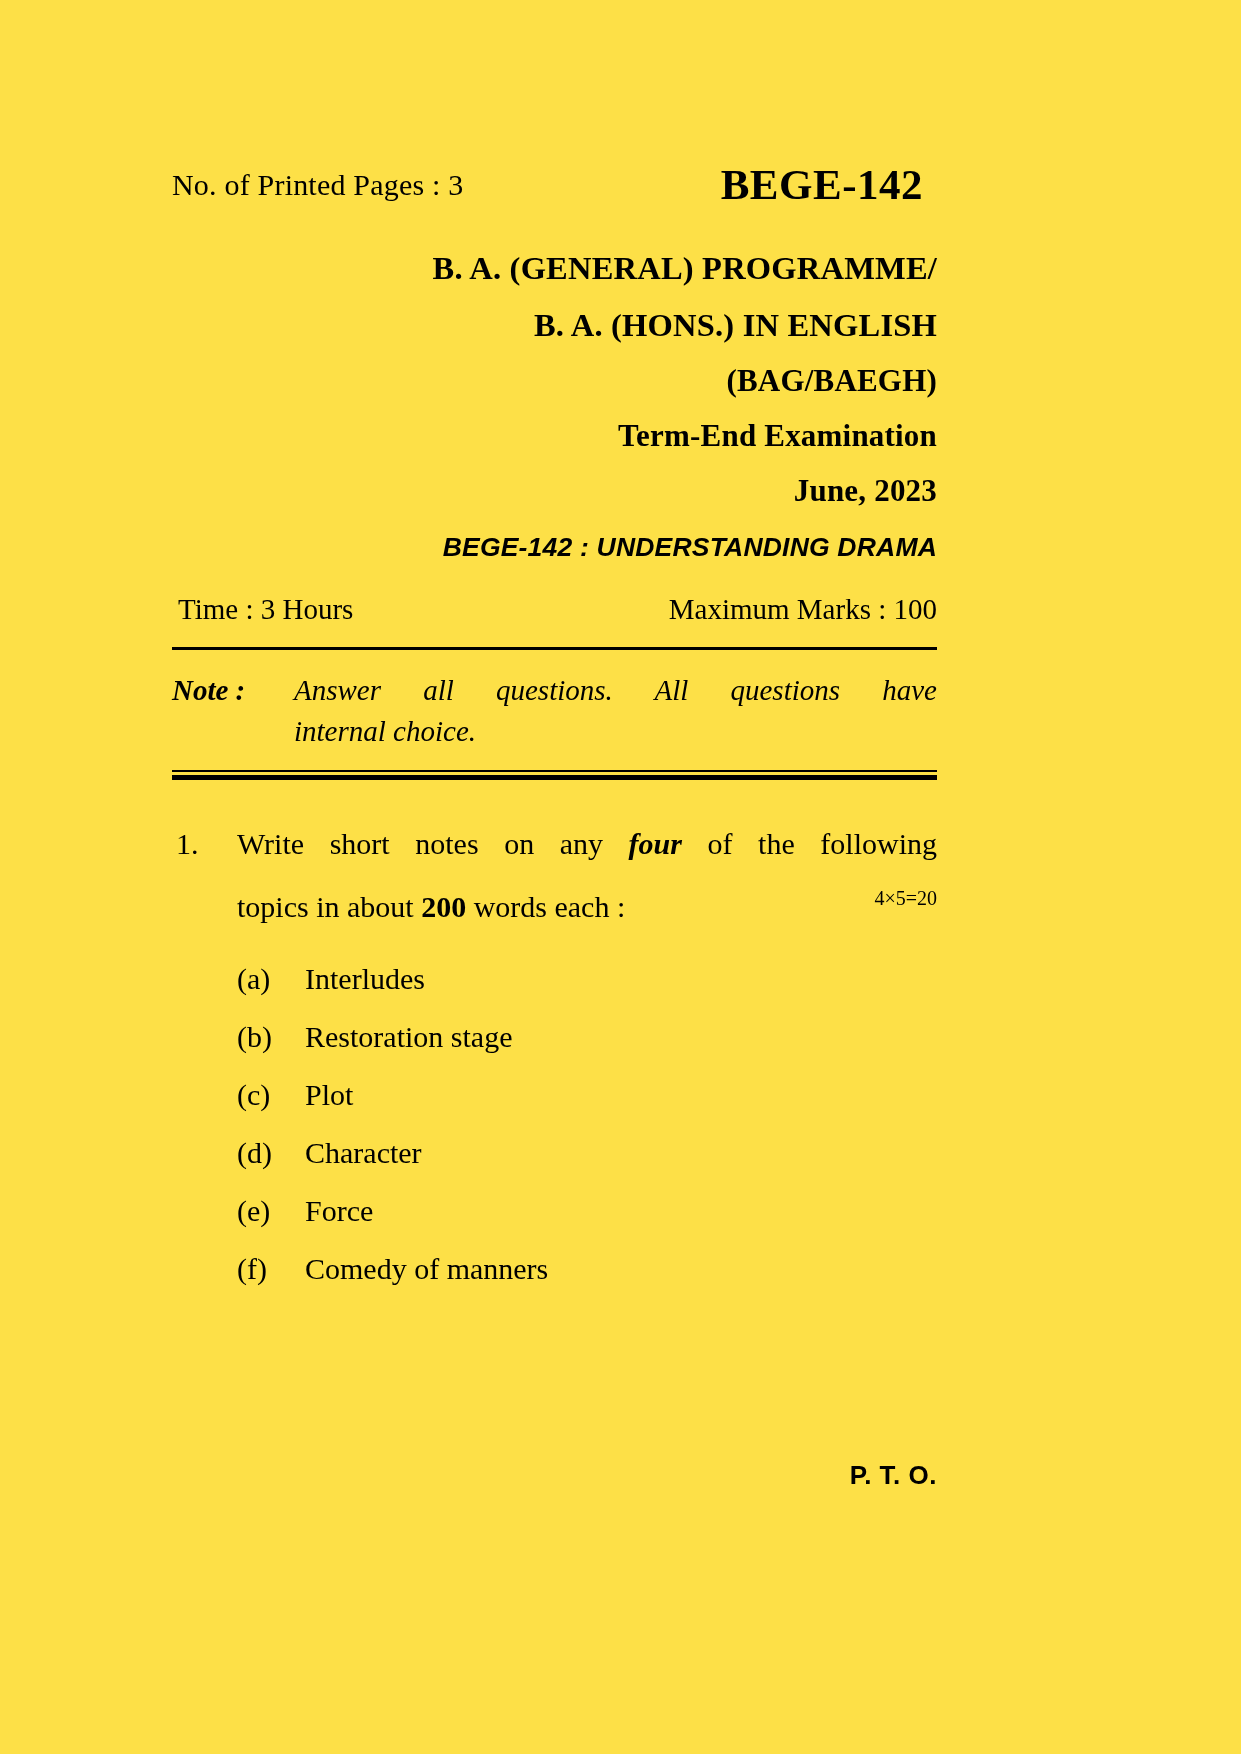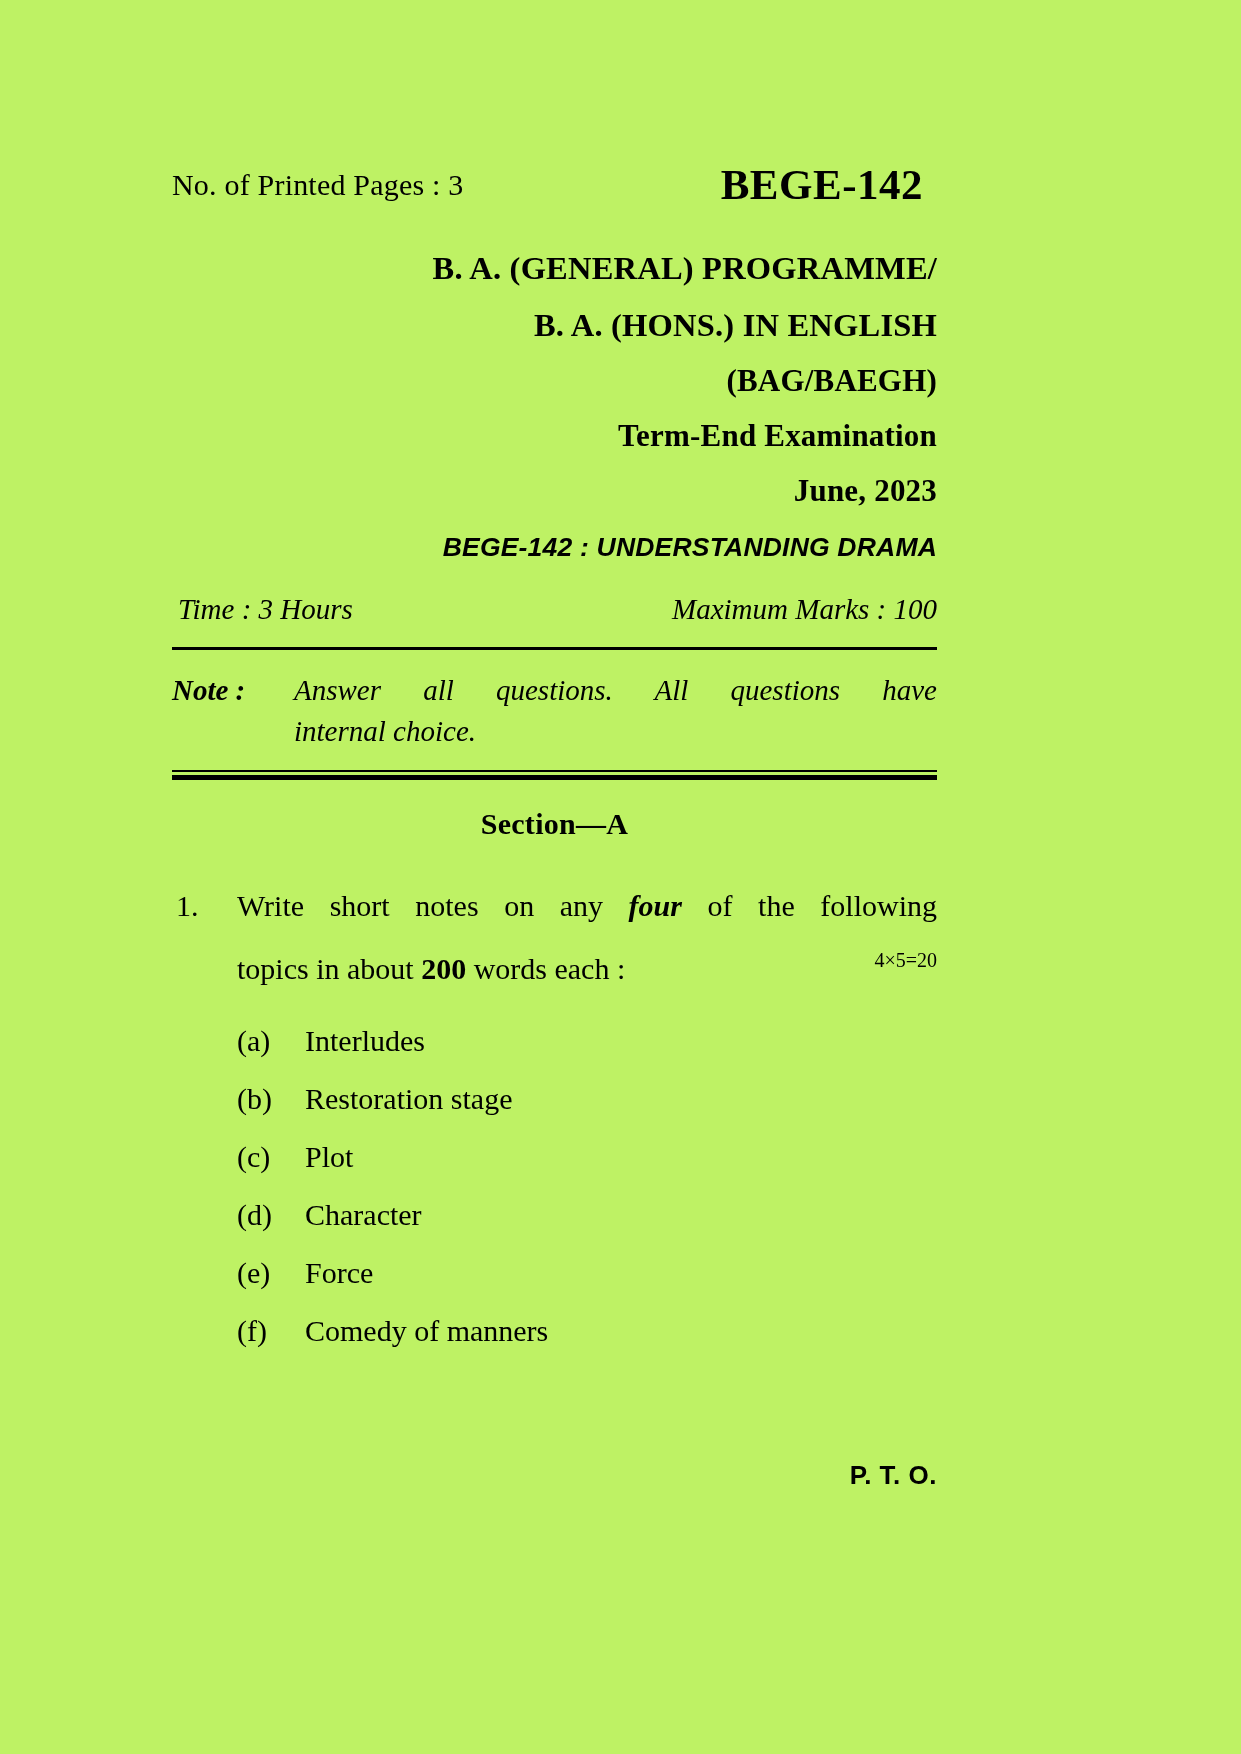--- a/index.html
+++ b/index.html
@@ -5,21 +5,21 @@
   html, body {
     margin: 0;
     padding: 0;
     background: #ffffff;
   }
   .page {
     position: relative;
     width: 1241px;
     height: 1754px;
     margin: 0 auto;
-    background: #bef264;
+    background: #fde047;
     font-family: "Liberation Serif", "DejaVu Serif", serif;
     color: #000000;
     overflow: hidden;
   }
   .content {
     position: absolute;
     left: 172px;
     top: 0;
     width: 765px;
   }
@@ -68,21 +68,20 @@
     font-size: 26.5px;
     font-weight: bold;
     letter-spacing: 0.2px;
     margin-bottom: 30px;
     font-style: italic;
   }
 
   
   .time-marks {
     position: relative;
-    font-style: italic;
     font-size: 29px;
     height: 40px;
     margin-top: 4px;
   }
   .time-marks .time { position: absolute; left: 6px; top: 0; }
   .time-marks .marks { position: absolute; right: 0; top: 0; }
 
   .rule-single {
     border-top: 3px solid #000;
     margin-top: 14px;
@@ -243,21 +242,20 @@
         <span class="line1">Answer all questions. All questions have</span>
         <span class="line2">internal choice.</span>
       </div>
     </div>
 
     <div class="rule-double">
       <div class="thin"></div>
       <div class="thick"></div>
     </div>
 
-    <div class="section-heading">Section—A</div>
 
     <div class="question">
       <span class="q-num">1.</span>
       <div class="q-body">
         <span class="q-line-1"><span>Write short notes on any </span><b class="bi">four</b><span> of the following</span></span>
         <span class="q-line-2"><span>topics in about </span><b class="bn">200</b><span> words each :</span><span class="q-marks">4×5=20</span></span>
       </div>
     </div>
 
     <div class="sub-list">

